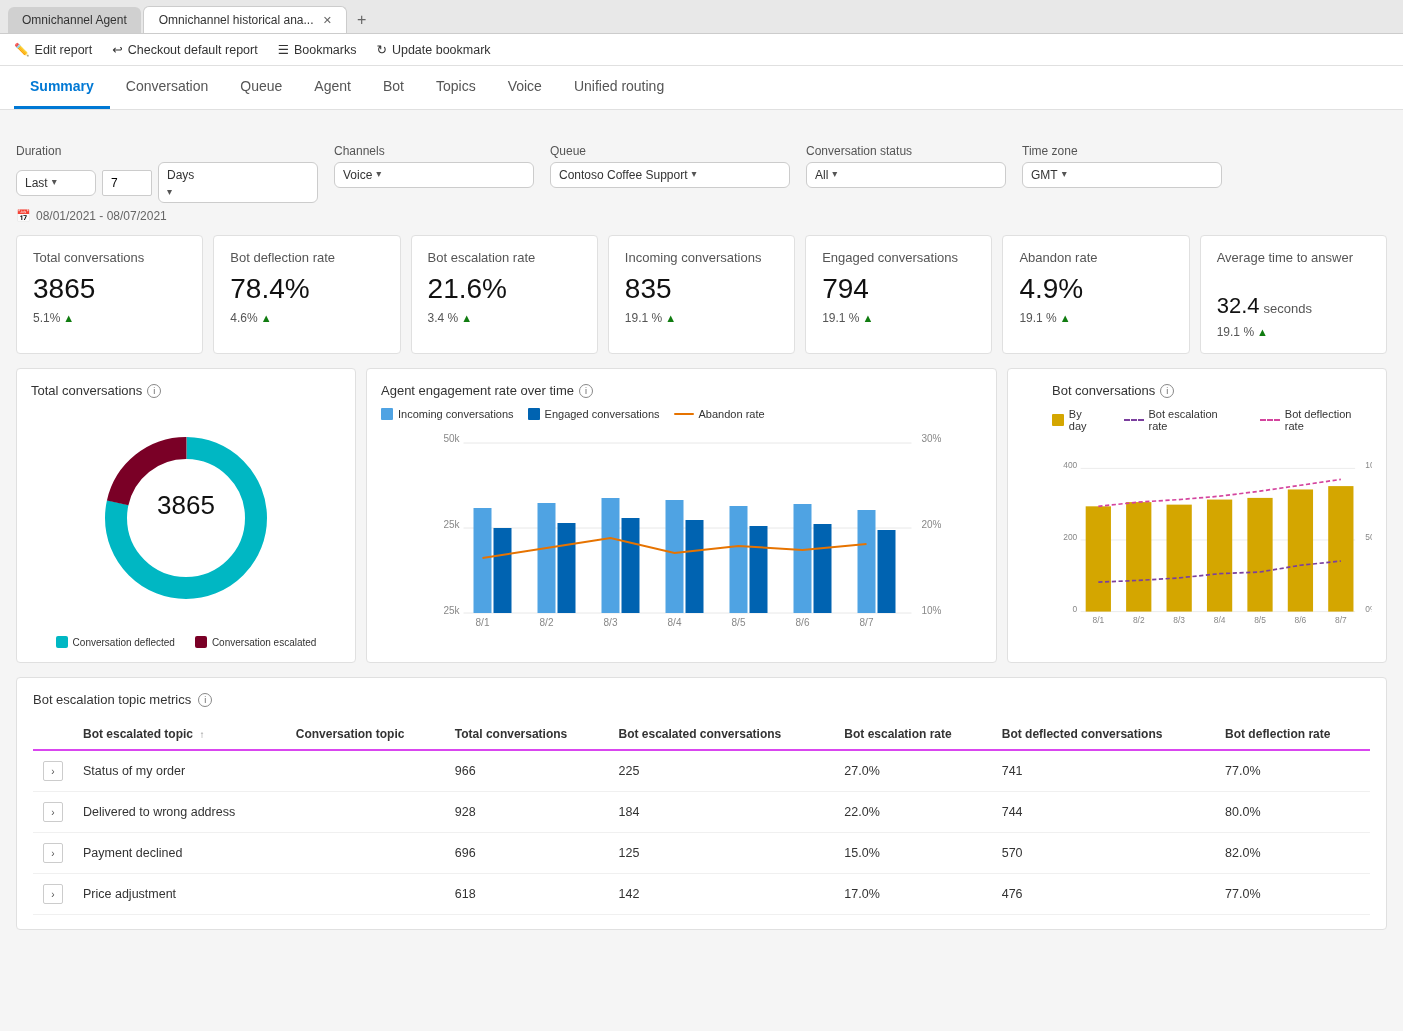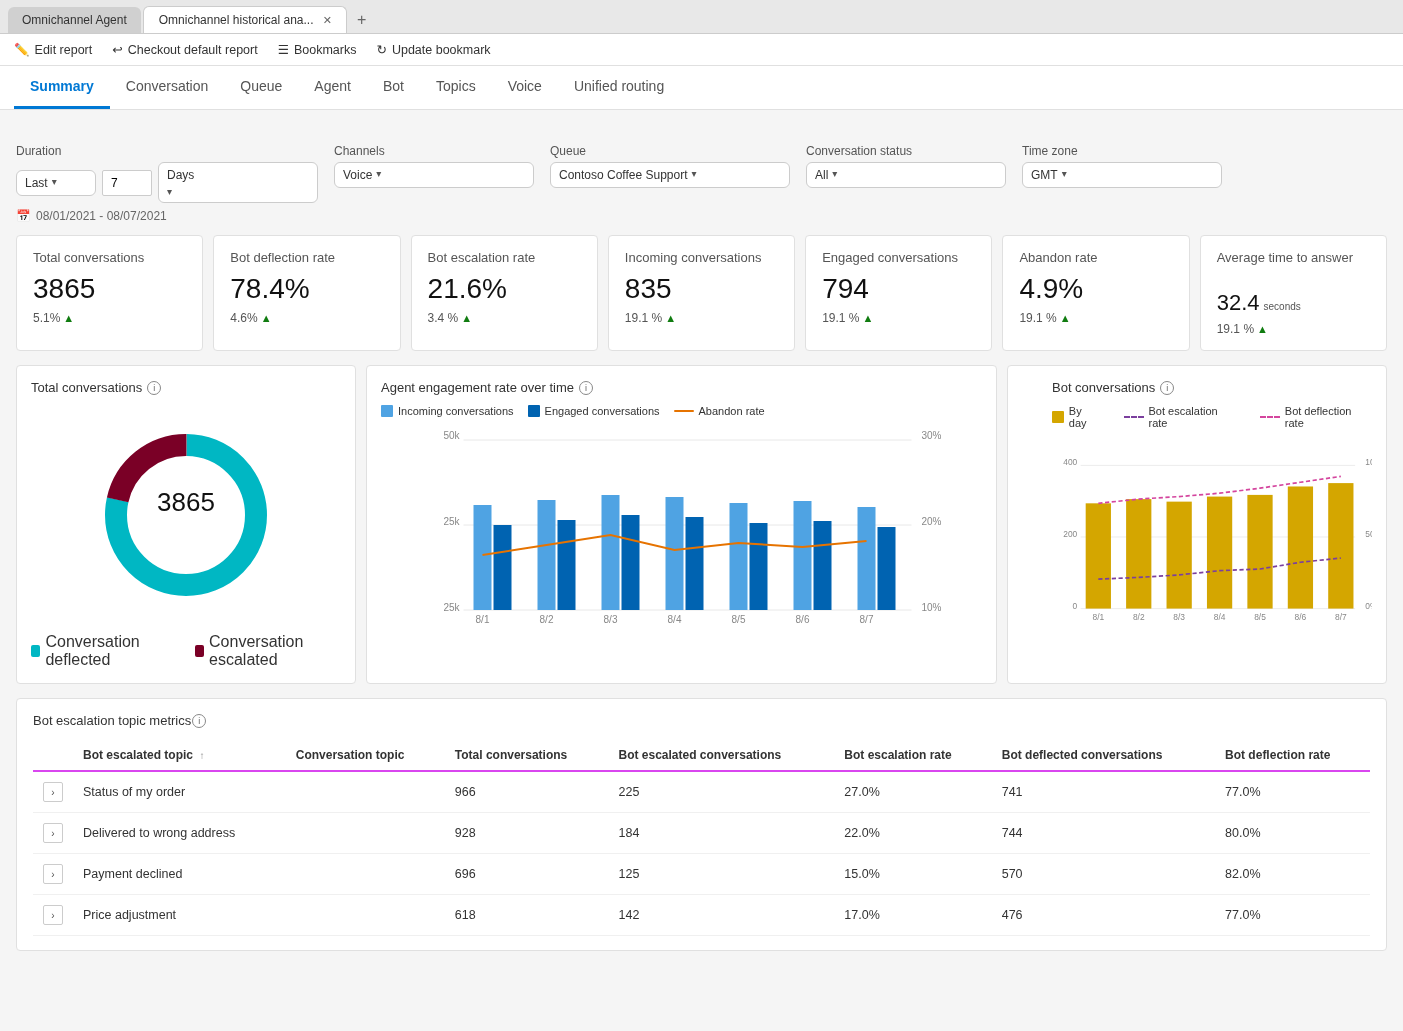--- a/index.html
+++ b/index.html
@@ -41,51 +41,51 @@
     .filter-select-large { min-width: 240px; }
     .filter-input { border: 1px solid #ccc; border-radius: 2px; padding: 5px 8px; font-size: 12px; width: 50px; }
     .date-range { font-size: 12px; color: #666; display: flex; align-items: center; gap: 5px; margin-top: 4px; }
 
     
     .kpi-row { display: flex; gap: 10px; margin-bottom: 14px; flex-wrap: nowrap; }
     .kpi-card { background: #fff; border: 1px solid #e0e0e0; border-radius: 4px; padding: 14px 16px; flex: 1; min-width: 0; }
     .kpi-title { font-size: 13px; color: #555; margin-bottom: 8px; font-weight: 400; }
     .kpi-value { font-size: 28px; font-weight: 300; color: #111; margin-bottom: 6px; }
     .kpi-value-sm { font-size: 22px; margin-top: 12px; }
-    .kpi-seconds { font-size: 10px; color: #555; margin-top: 28px; }
+    .kpi-seconds { font-size: 13px; color: #555; margin-top: 28px; }
     .kpi-change { font-size: 12px; color: #555; display: flex; align-items: center; gap: 3px; }
     .kpi-change .arrow-up { color: #107c10; font-size: 11px; }
 
     
     .charts-row { display: flex; gap: 10px; margin-bottom: 14px; }
     .chart-card { background: #fff; border: 1px solid #e0e0e0; border-radius: 4px; padding: 14px; }
     .chart-card-sm { flex: 0 0 340px; }
     .chart-card-md { flex: 1; }
     .chart-card-lg { flex: 0 0 380px; padding-left: 44px; }
     .chart-title { font-size: 13px; font-weight: 500; margin-bottom: 10px; display: flex; align-items: center; gap: 5px; }
     .info-icon { width: 14px; height: 14px; border-radius: 50%; border: 1px solid #888; display: inline-flex; align-items: center; justify-content: center; font-size: 9px; color: #666; cursor: pointer; }
 
     
     .donut-container { display: flex; flex-direction: column; align-items: center; }
     .donut-svg { margin: 10px auto; }
-    .donut-legend { display: flex; gap: 20px; margin-top: 8px; font-size: 16px; }
+    .donut-legend { display: flex; gap: 20px; margin-top: 8px; font-size: 10px; }
     .legend-item { display: flex; align-items: center; gap: 5px; }
     .legend-dot { width: 12px; height: 12px; border-radius: 2px; }
 
     
     .agent-chart-legend { display: flex; gap: 14px; margin-bottom: 8px; font-size: 11px; flex-wrap: wrap; }
     .legend-sq { width: 12px; height: 12px; display: inline-block; border-radius: 1px; }
     .legend-line { width: 20px; height: 2px; display: inline-block; vertical-align: middle; border-radius: 1px; }
 
     
     .bot-chart-legend { display: flex; gap: 14px; margin-bottom: 8px; font-size: 11px; }
 
     
     .table-section { background: #fff; border: 1px solid #e0e0e0; border-radius: 4px; padding: 14px 16px; }
-    .table-section-title { font-size: 13px; font-weight: 500; margin-bottom: 12px; display: flex; align-items: center; gap: 1px; }
+    .table-section-title { font-size: 13px; font-weight: 500; margin-bottom: 12px; display: flex; align-items: center; gap: 7px; }
     .data-table { width: 100%; border-collapse: collapse; font-size: 12.5px; }
     .data-table th { text-align: left; padding: 8px 10px; border-bottom: 2px solid #d946ef; font-weight: 600; color: #333; font-size: 12px; white-space: nowrap; }
     .data-table td { padding: 10px 10px; border-bottom: 1px solid #f0f0f0; color: #333; }
     .expand-btn { width: 20px; height: 20px; border: 1px solid #ccc; border-radius: 2px; display: inline-flex; align-items: center; justify-content: center; cursor: pointer; font-size: 10px; color: #555; }
     .sort-icon { font-size: 10px; color: #888; margin-left: 3px; }
     .table-scroll { max-height: 260px; overflow-y: auto; }
 
     .chevron { font-size: 10px; color: #555; }
   </style>
 </head>

